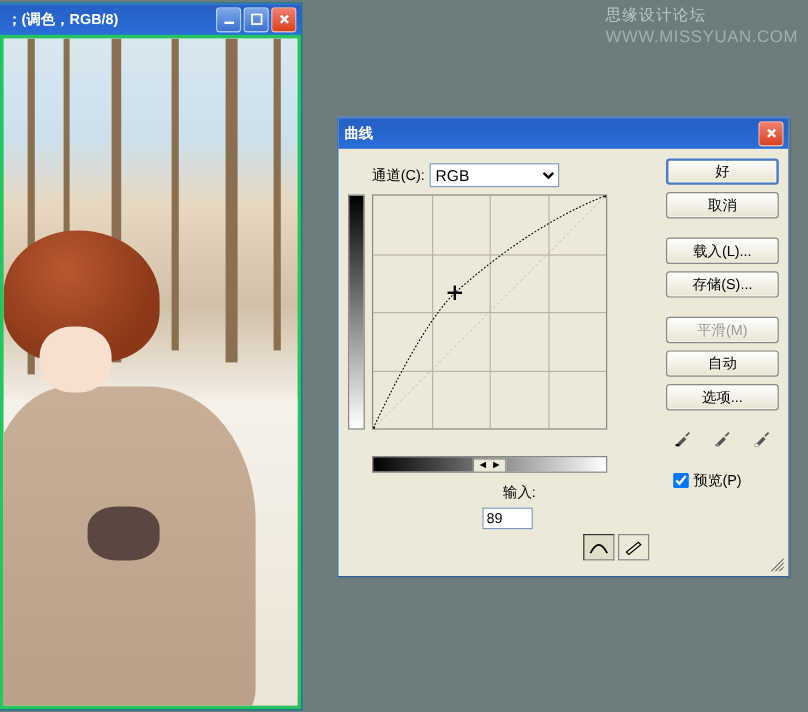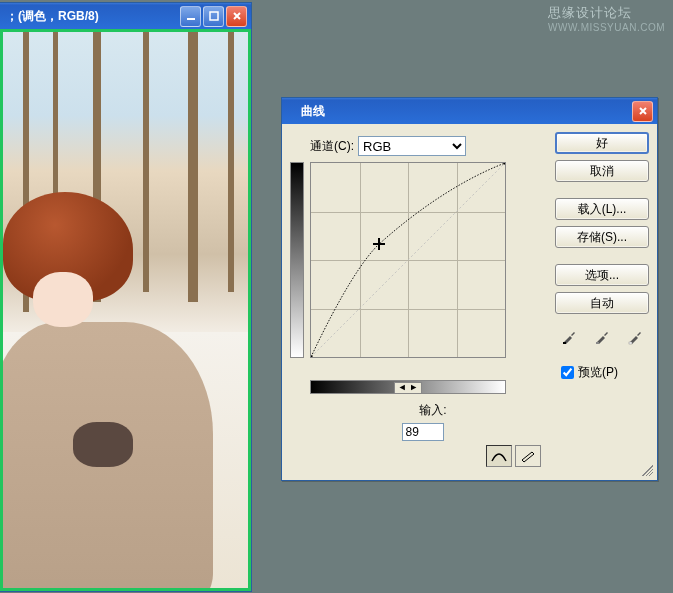--- a/index.html
+++ b/index.html
@@ -9,21 +9,21 @@
     font-family: "SimSun", "Microsoft YaHei", sans-serif;
     font-size: 12px;
     position: relative;
     overflow: hidden;
   }
   .watermark {
     position: absolute; top: 4px; right: 8px;
     color: #b8c8c8; font-size: 13px; letter-spacing: 1px;
     z-index: 100;
   }
-  .watermark .sub { font-size: 10px; letter-spacing: 0.5px; display:block; color:#9eb0b0;text-align:right;}
+  .watermark .sub { font-size: 14px; letter-spacing: 0.5px; display:block; color:#9eb0b0;text-align:right;}
   
   
   .image-window {
     position: absolute; left: 0; top: 2px;
     width: 252px; height: 590px;
     background: #22c55e;
     border: 1px solid #2a5ea0;
     border-left: none;
   }
   .image-window .titlebar {
@@ -77,21 +77,21 @@
     position: absolute; left: 281px; top: 97px;
     width: 377px; height: 384px;
     background: #ece9d8;
     border: 1px solid #2a5ea0;
     box-shadow: 1px 1px 0 #0003;
   }
   .dialog .titlebar {
     height: 26px;
     background: linear-gradient(to bottom, #3a78d8 0%, #2560c5 8%, #2765cc 45%, #2a6ed8 100%);
     display: flex; align-items: center; justify-content: space-between;
-    padding: 0 4px 0 19px;
+    padding: 0 4px 0 5px;
     color: #fff; font-weight: bold;
   }
   .dlg-body { position: relative; padding: 8px; display:flex; gap:8px;}
   .left-col { flex: 1; }
   .right-col { width: 94px; display:flex; flex-direction:column; gap:6px;}
   .channel-row { display:flex; align-items:center; gap:4px; margin:4px 0 6px 20px;}
   select.chan {
     width: 108px; height: 20px; font-size:13px;
     border:1px solid #7f9db9; background:#fff;
   }
@@ -278,22 +278,23 @@
         </div>
       </div>
     </div>
     <div class="right-col">
       <button class="btn primary">好</button>
       <button class="btn">取消</button>
       <div class="spacer"></div>
       <button class="btn">载入(L)...</button>
       <button class="btn">存储(S)...</button>
       <div class="spacer"></div>
+      <button class="btn" disabled="">平滑(M)</button>
+      <button class="btn">自动</button>
       <button class="btn">选项...</button>
-      <button class="btn">自动</button>
       <div class="eyedroppers">
         <div class="eyedrop">
           <svg width="16" height="16">
               <path d="M3 13 L9 7 L11 9 L5 15 Z M10 6 L13 3 L14 4 L11 7 Z" fill="#555"></path>
               <rect x="2" y="13" width="3" height="2" fill="#000"></rect>
             </svg>
         </div>
         <div class="eyedrop">
           <svg width="16" height="16">
               <path d="M3 13 L9 7 L11 9 L5 15 Z M10 6 L13 3 L14 4 L11 7 Z" fill="#555"></path>

